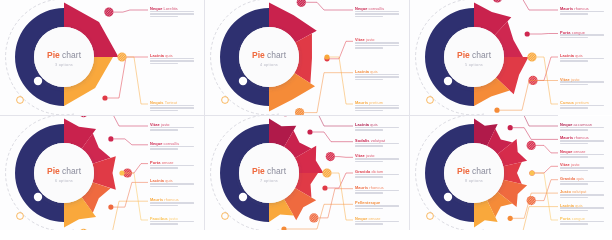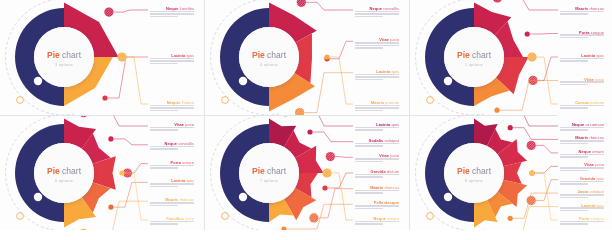--- a/index.html
+++ b/index.html
@@ -2,21 +2,21 @@
 <html><head>
 <meta charset="utf-8">
 <style>
   html,body{margin:0;padding:0;background:#ffffff;}
   body{width:612px;height:230px;overflow:hidden;
        font-family:"Liberation Sans", sans-serif;}
   #grid{width:558px;height:230px;display:grid;
         grid-template-columns:204px 204px 204px;
         grid-template-rows:115px 115px;
         background:#e3e3ea;gap:1px;
-        box-sizing:border-box;text-align:right;}
+        box-sizing:border-box;}
   .panel{position:relative;background:#fdfdfe;overflow:hidden;}
   svg.chart{position:absolute;left:0;top:0;width:204px;height:115px;display:block;}
   .labels{position:absolute;left:0;top:0;width:204px;height:115px;}
   .lbl{position:absolute;}
   .lbl .t{font-weight:bold;letter-spacing:.1px;white-space:nowrap;
           line-height:1;display:block;}
   .lbl .t .t2{font-weight:normal;opacity:.8;}
   .lbl .bars{margin-top:1.3px;}
   .lbl .bars i{display:block;background:#d8d9e2;height:1.5px;margin-bottom:1px;border-radius:.5px;}
 </style>

